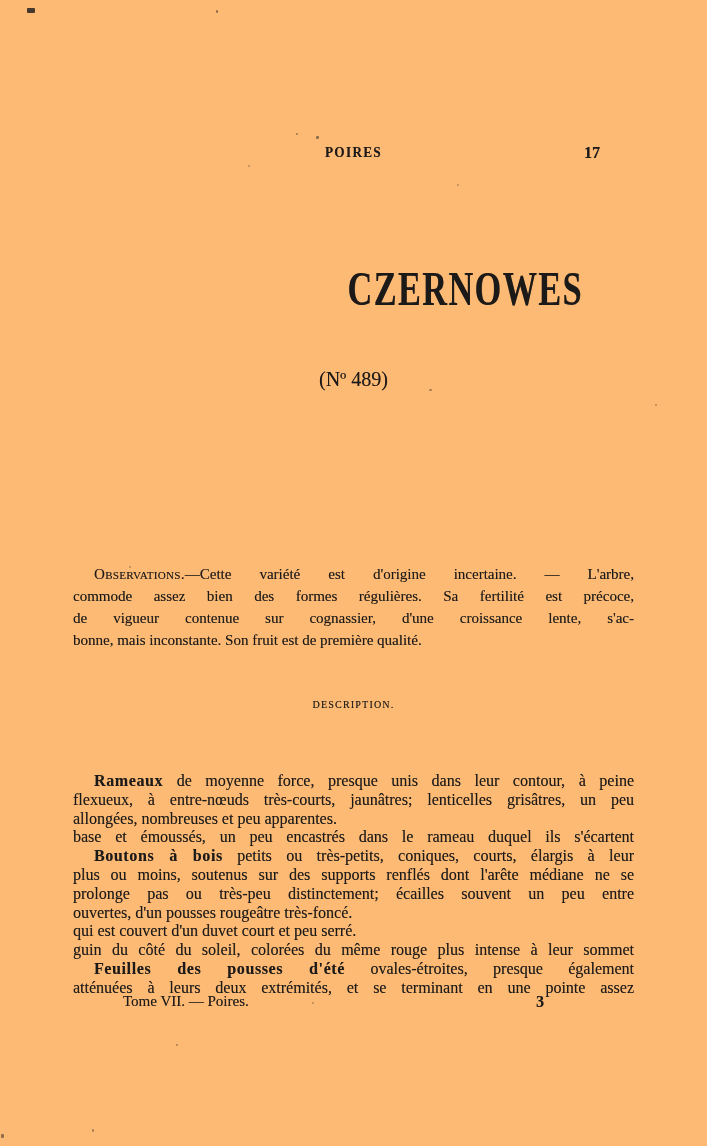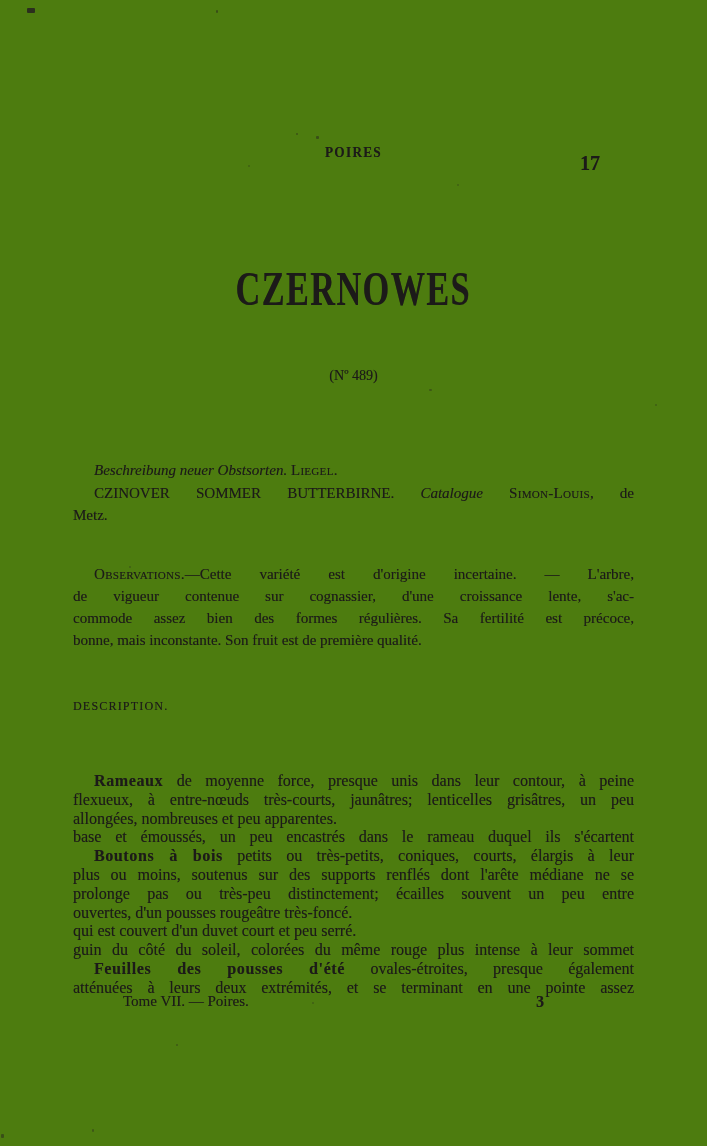--- a/index.html
+++ b/index.html
@@ -4,21 +4,21 @@
 <style>
   html, body {
     margin: 0;
     padding: 0;
     background: #ffffff;
   }
   #page {
     position: relative;
     width: 707px;
     height: 1146px;
-    background: #4d7c0f;
+    background: #fdba74;
     overflow: hidden;
     font-family: "Liberation Serif", "DejaVu Serif", serif;
     color: #1c1a19;
   }
   
   .ink { text-shadow: 0.2px 0.2px 0.4px rgba(30,27,25,0.45); }
 
   
   #running-header {
     position: absolute;
@@ -30,47 +30,47 @@
     left: 0; right: 0;
     text-align: center;
     font-weight: bold;
     font-size: 15px;
     letter-spacing: 1.5px;
     transform: scaleX(0.88);
     transform-origin: center;
   }
   #page-number {
     position: absolute;
-    right: 34px; top: 8px;
+    right: 34px; top: 0;
     font-weight: bold;
-    font-size: 20px;
+    font-size: 16px;
   }
 
   
   #variety-title-wrap {
     position: absolute;
     left: 73px; top: 260px;
     width: 561px;
     display: flex;
-    justify-content: center;
+    justify-content: flex-end;
   }
   #variety-title {
     font-weight: bold;
     font-size: 49px;
     letter-spacing: 2px;
     transform: scaleX(0.70);
     transform-origin: center;
     white-space: nowrap;
   }
   #variety-number {
     position: absolute;
     left: 73px; top: 368px;
     width: 561px;
     text-align: center;
-    font-size: 14px;
+    font-size: 20px;
   }
 
   
   .text-block {
     position: absolute;
     left: 73px;
     width: 561px;
     font-size: 15px;
   }
   #bibliography { top: 459px; line-height: 22.5px; }
@@ -88,21 +88,22 @@
   .s-n { font-style: normal; }
   .s-i { font-style: italic; }
   .s-sc { font-variant: small-caps; letter-spacing: 0.3px; }
   .s-b { font-weight: bold; letter-spacing: 0.6px; }
 
   
   #description-heading {
     position: absolute;
     left: 73px; top: 699px;
     width: 561px;
-    font-size: 12px;
+    text-align: center;
+    font-size: 10px;
     letter-spacing: 1.2px;
   }
 
   
   #page-footer {
     position: absolute;
     left: 73px; top: 993px;
     width: 561px; height: 20px;
     font-size: 15px;
   }
@@ -122,30 +123,25 @@
     <div id="header-title" class="ink">POIRES</div>
     <div id="page-number" class="ink">17</div>
   </div>
 
   <div id="variety-title-wrap">
     <div id="variety-title" class="ink">CZERNOWES</div>
   </div>
 
   <div id="variety-number" class="ink">(Nº 489)</div>
 
-  <div id="bibliography" class="text-block ink">
-      <div class="tline last indent"><span class="s-i">Beschreibung neuer Obstsorten. </span><span class="s-sc">Liegel.</span></div>
-      <div class="tline indent"><span class="s-n">CZINOVER SOMMER BUTTERBIRNE. </span><span class="s-i">Catalogue </span><span class="s-sc">Simon-Louis</span><span class="s-n">, de</span></div>
-      <div class="tline last"><span class="s-n">Metz.</span></div>
-    </div>
 
   <div id="observations" class="text-block ink">
       <div class="tline indent"><span class="s-sc">Observations.</span><span class="s-n">—Cette variété est d'origine incertaine. — L'arbre,</span></div>
+      <div class="tline"><span class="s-n">commode assez bien des formes régulières. Sa fertilité est précoce,</span></div>
       <div class="tline"><span class="s-n">de vigueur contenue sur cognassier, d'une croissance lente, s'ac-</span></div>
-      <div class="tline"><span class="s-n">commode assez bien des formes régulières. Sa fertilité est précoce,</span></div>
       <div class="tline last"><span class="s-n">bonne, mais inconstante. Son fruit est de première qualité.</span></div>
     </div>
 
   <div id="description-heading" class="ink">DESCRIPTION.</div>
 
   <div id="description-body" class="text-block ink">
     <div>
         <div class="tline indent"><span class="s-b">Rameaux</span><span class="s-n"> de moyenne force, presque unis dans leur contour, à peine</span></div>
         <div class="tline"><span class="s-n">flexueux, à entre-nœuds très-courts, jaunâtres; lenticelles grisâtres, un peu</span></div>
         <div class="tline last"><span class="s-n">allongées, nombreuses et peu apparentes.</span></div>

